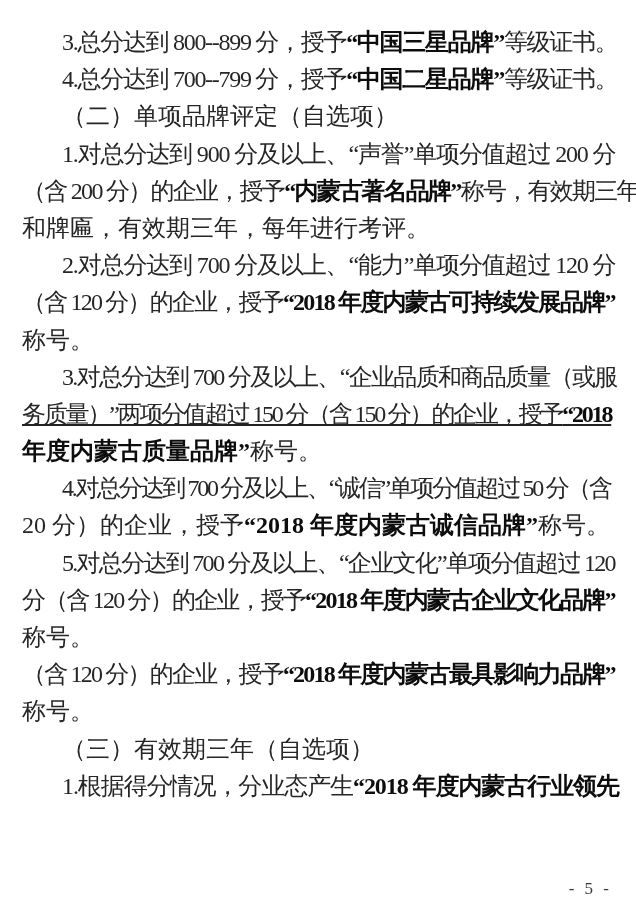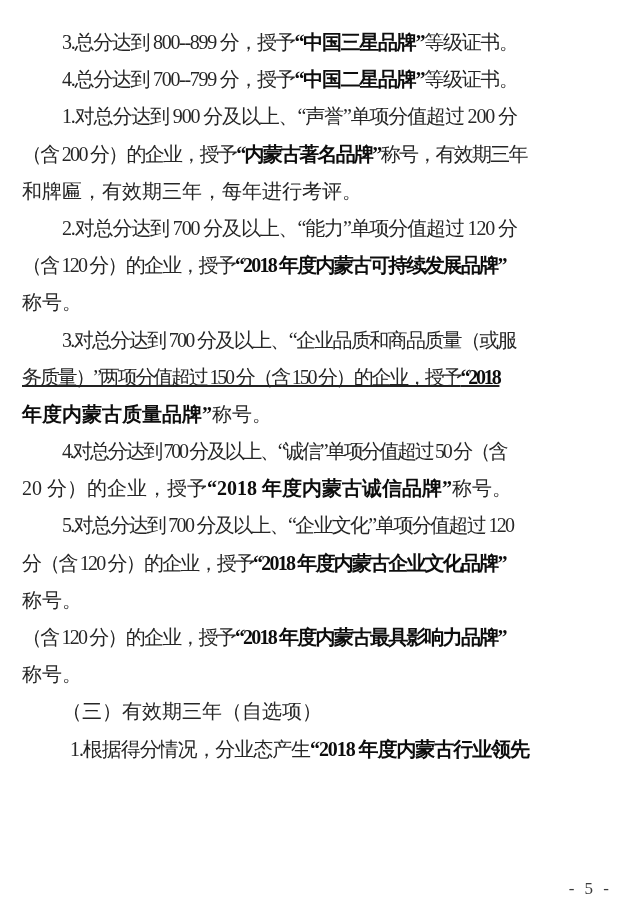--- a/index.html
+++ b/index.html
@@ -22,21 +22,21 @@
   }
   .doc-body {
     position: absolute;
     left: 22px;
     top: 24px;
     width: 598px;
   }
   .line {
     height: 37.2px;
     line-height: 37.2px;
-    font-size: 20px;
+    font-size: 24px;
     white-space: nowrap;
     overflow: visible;
   }
   .line.indent {
     padding-left: 40px;
   }
   .inner {
     display: inline-block;
     white-space: nowrap;
     vertical-align: top;
@@ -58,33 +58,34 @@
     color: #3a3a3a;
   }
 </style>
 </head>
 <body>
 
 <div class="page">
   <div class="doc-body">
       <div class="line indent"><span class="inner" style="letter-spacing: -1.28982px;"><span class="run">3.总分达到 800--899 分，授予</span><span class="run bold">“中国三星品牌”</span><span class="run">等级证书。</span></span></div>
       <div class="line indent"><span class="inner" style="letter-spacing: -1.28982px;"><span class="run">4.总分达到 700--799 分，授予</span><span class="run bold">“中国二星品牌”</span><span class="run">等级证书。</span></span></div>
+      <div class="line indent"><span class="inner"><span class="run">（二）单项品牌评定（自选项）</span></span></div>
       <div class="line indent"><span class="inner" style="letter-spacing: -1.14871px;"><span class="run">1.对总分达到 900 分及以上、“声誉”单项分值超过 200 分</span></span></div>
       <div class="line"><span class="inner" style="letter-spacing: -1.72414px;"><span class="run">（含 200 分）的企业，授予</span><span class="run bold">“内蒙古著名品牌”</span><span class="run">称号，有效期三年</span></span></div>
       <div class="line"><span class="inner"><span class="run">和牌匾，有效期三年，每年进行考评。</span></span></div>
       <div class="line indent"><span class="inner" style="letter-spacing: -1.14871px;"><span class="run">2.对总分达到 700 分及以上、“能力”单项分值超过 120 分</span></span></div>
       <div class="line"><span class="inner" style="letter-spacing: -1.80645px;"><span class="run">（含 120 分）的企业，授予</span><span class="run bold">“2018 年度内蒙古可持续发展品牌”</span></span></div>
       <div class="line"><span class="inner"><span class="run">称号。</span></span></div>
       <div class="line indent"><span class="inner" style="letter-spacing: -1.66629px;"><span class="run">3.对总分达到 700 分及以上、“企业品质和商品质量（或服</span></span></div>
       <div class="line"><span class="inner" style="letter-spacing: -2.2017px; text-decoration: underline;"><span class="run">务质量）”两项分值超过 150 分（含 150 分）的企业，授予</span><span class="run bold">“2018</span></span></div>
       <div class="line"><span class="inner"><span class="run bold">年度内蒙古质量品牌”</span><span class="run">称号。</span></span></div>
       <div class="line indent"><span class="inner" style="letter-spacing: -2.31042px;"><span class="run">4.对总分达到 700 分及以上、“诚信”单项分值超过 50 分（含</span></span></div>
       <div class="line"><span class="inner"><span class="run">20 分）的企业，授予</span><span class="run bold">“2018 年度内蒙古诚信品牌”</span><span class="run">称号。</span></span></div>
       <div class="line indent"><span class="inner" style="letter-spacing: -1.71042px;"><span class="run">5.对总分达到 700 分及以上、“企业文化”单项分值超过 120</span></span></div>
       <div class="line"><span class="inner" style="letter-spacing: -1.80645px;"><span class="run">分（含 120 分）的企业，授予</span><span class="run bold">“2018 年度内蒙古企业文化品牌”</span></span></div>
       <div class="line"><span class="inner"><span class="run">称号。</span></span></div>
       <div class="line"><span class="inner" style="letter-spacing: -1.80645px;"><span class="run">（含 120 分）的企业，授予</span><span class="run bold">“2018 年度内蒙古最具影响力品牌”</span></span></div>
       <div class="line"><span class="inner"><span class="run">称号。</span></span></div>
       <div class="line indent"><span class="inner"><span class="run">（三）有效期三年（自选项）</span></span></div>
-      <div class="line indent"><span class="inner" style="letter-spacing: -1.07143px; margin-left: 8px;"><span class="run">1.根据得分情况，分业态产生</span><span class="run bold">“2018 年度内蒙古行业领先</span></span></div>
+      <div class="line indent"><span class="inner" style="letter-spacing: -1.07143px;"><span class="run">1.根据得分情况，分业态产生</span><span class="run bold">“2018 年度内蒙古行业领先</span></span></div>
     </div>
   <div class="footer">- 5 -</div>
 </div>
 
 </body></html>

